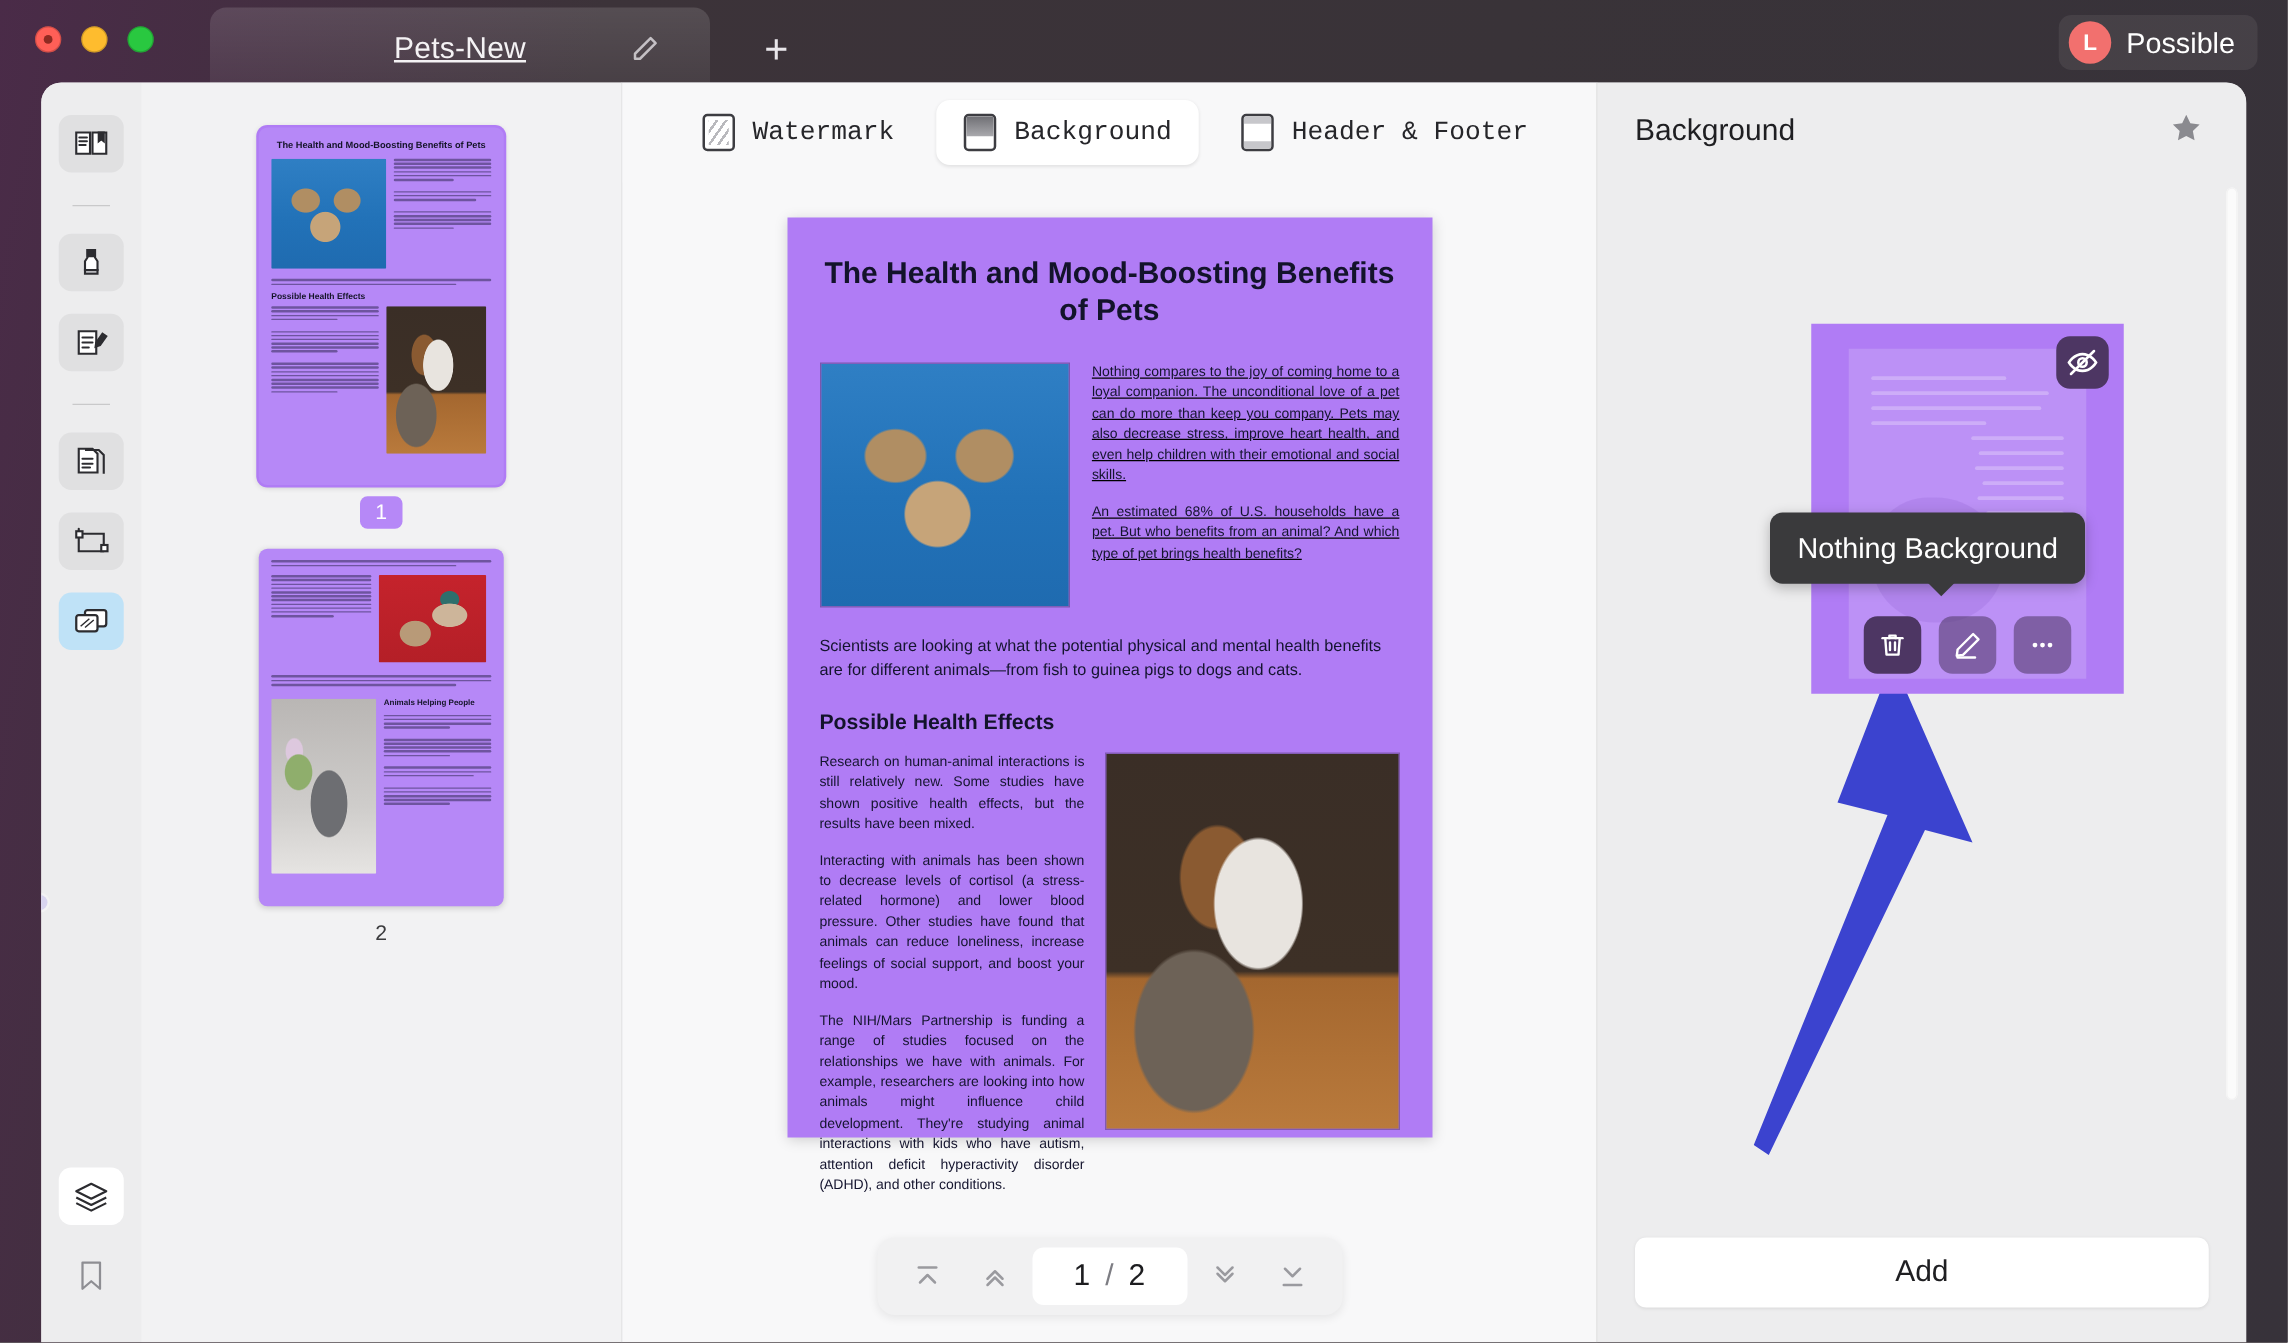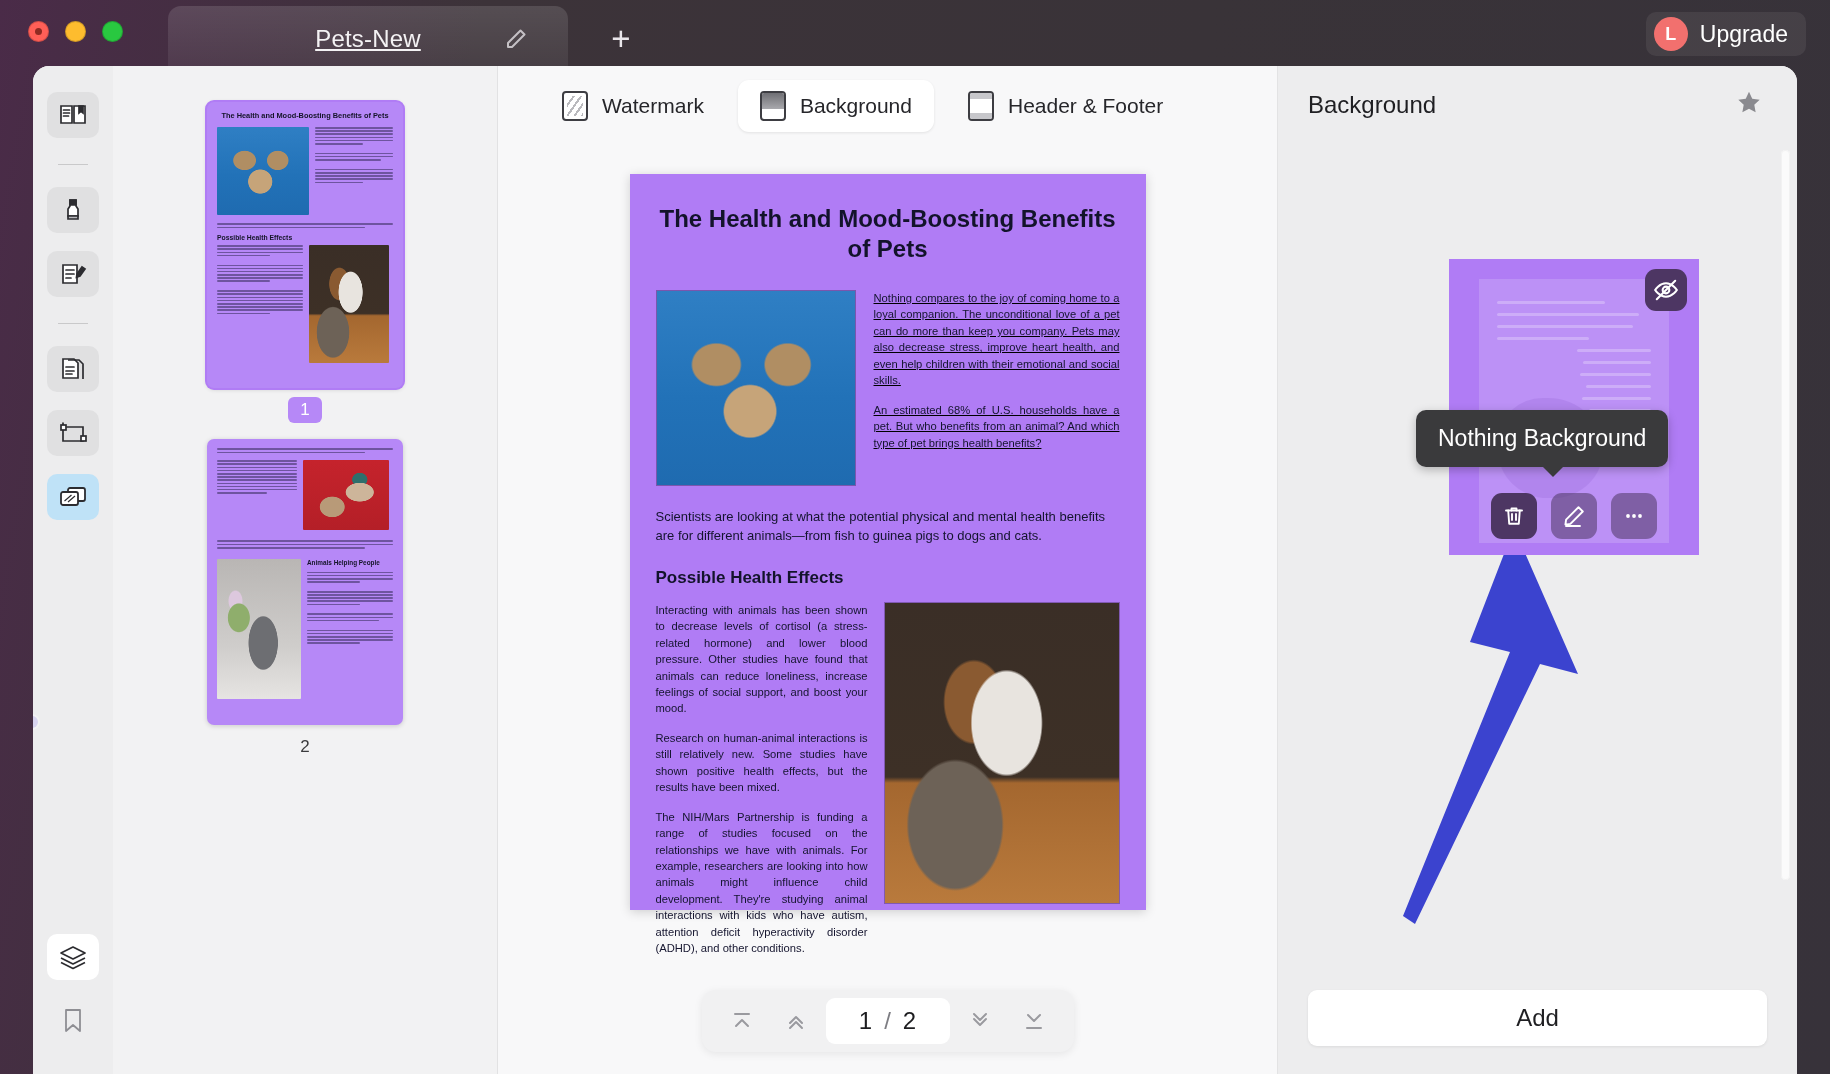--- a/index.html
+++ b/index.html
@@ -174,20 +174,21 @@
     flex: 1; height: 100%; position: relative;
     background: #f8f8f9;
     display: flex; flex-direction: column; align-items: center;
     overflow: hidden;
   }
   .tabs-row {
     width: 100%; height: 80px;
     display: flex; align-items: center; gap: 12px;
     padding-left: 42px;
     background: #f8f8f9;
+    font-family: Liberation Mono, monospace;
   }
   .tool-tab {
     display: flex; align-items: center; gap: 14px;
     padding: 11px 22px; border-radius: 11px;
     font-size: 21px; color: #26262a;
   }
   .tool-tab.active { background: #ffffff; box-shadow: 0 1px 3px rgba(0,0,0,.09); }
   .tt-ico {
     width: 26px; height: 30px; border-radius: 4px;
     border: 2px solid #3d3d42; background: #fff;
@@ -370,21 +371,21 @@
         <svg viewBox="0 0 24 24" width="24" height="24" fill="none" stroke="#e6e3e7" stroke-width="2" stroke-linecap="round" stroke-linejoin="round">
           <path d="M16.5 3.5l4 4L8 20H4v-4z"></path>
         </svg>
       </span>
     </div>
 
     <div class="plus-tab">+</div>
 
     <div class="upgrade">
       <span class="upgrade-av">L</span>
-      <span class="upgrade-label">Upgrade</span>
+      <span class="upgrade-label">Possible</span>
     </div>
   </div>
 
   <div class="body-area">
 
     <div class="rail">
       <div class="rail-btn">
         <svg width="28" height="26" viewBox="0 0 28 26" fill="none" stroke="#2c2c30" stroke-width="1.7">
           <path d="M2 4h11v17H2z" fill="#fff"></path>
             <path d="M15 4h11v17H15z" fill="#fff"></path>
@@ -597,22 +598,22 @@
             <div class="p-cat photo-cat"></div>
             <div class="p-col">
               <div class="p-para">Nothing compares to the joy of coming home to a loyal companion. The unconditional love of a pet can do more than keep you company. Pets may also decrease stress, improve heart health, and even help children with their emotional and social skills.</div>
               <div class="p-para">An estimated 68% of U.S. households have a pet. But who benefits from an animal? And which type of pet brings health benefits?</div>
             </div>
           </div>
           <div class="p-wide">Scientists are looking at what the potential physical and mental health benefits are for different animals—from fish to guinea pigs to dogs and cats.</div>
           <div class="p-h2">Possible Health Effects</div>
           <div class="p-bottom">
             <div class="p-btext">
+              <div class="p-para">Research on human-animal interactions is still relatively new. Some studies have shown positive health effects, but the results have been mixed.</div>
               <div class="p-para">Interacting with animals has been shown to decrease levels of cortisol (a stress-related hormone) and lower blood pressure. Other studies have found that animals can reduce loneliness, increase feelings of social support, and boost your mood.</div>
-              <div class="p-para">Research on human-animal interactions is still relatively new. Some studies have shown positive health effects, but the results have been mixed.</div>
               <div class="p-para">The NIH/Mars Partnership is funding a range of studies focused on the relationships we have with animals. For example, researchers are looking into how animals might influence child development. They're studying animal interactions with kids who have autism, attention deficit hyperactivity disorder (ADHD), and other conditions.</div>
             </div>
             <div class="p-dog photo-dogcat"></div>
           </div>
         </div>
       </div>
 
       <div class="pager">
         <div class="pg-btn">
           <svg width="24" height="24" viewBox="0 0 24 24" fill="none" stroke="#9a9a9f" stroke-width="2" stroke-linecap="round" stroke-linejoin="round">

